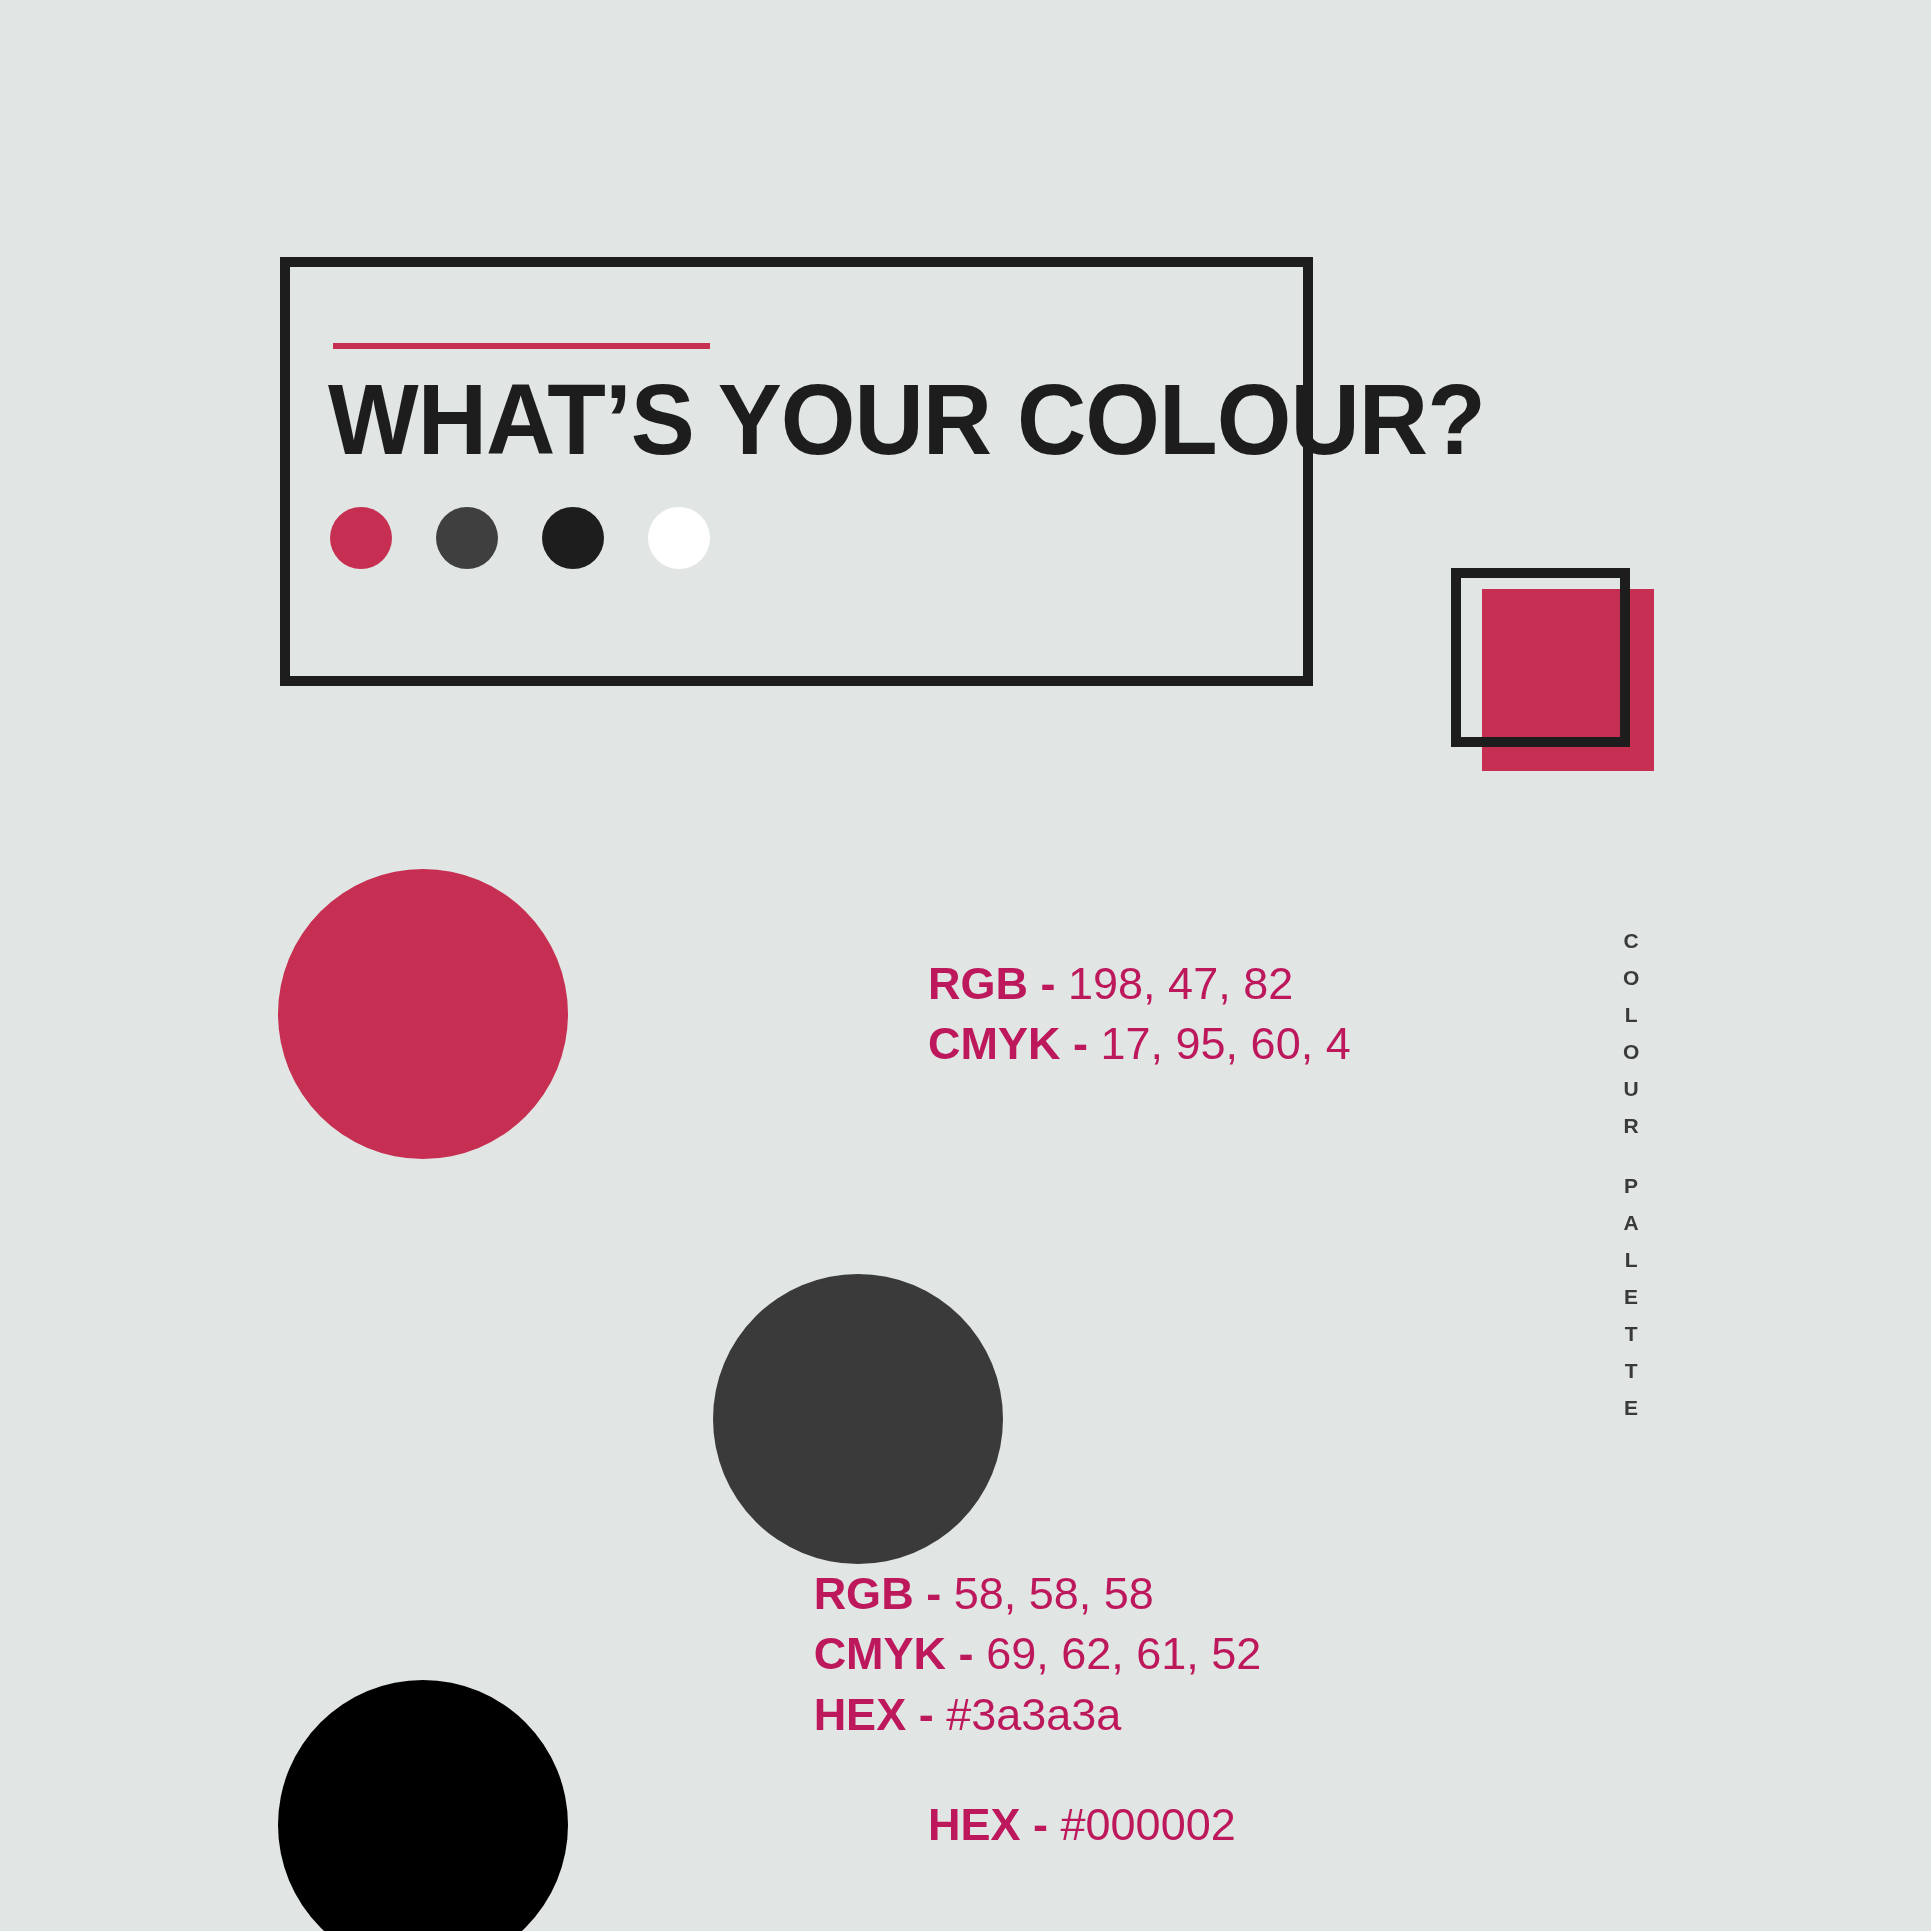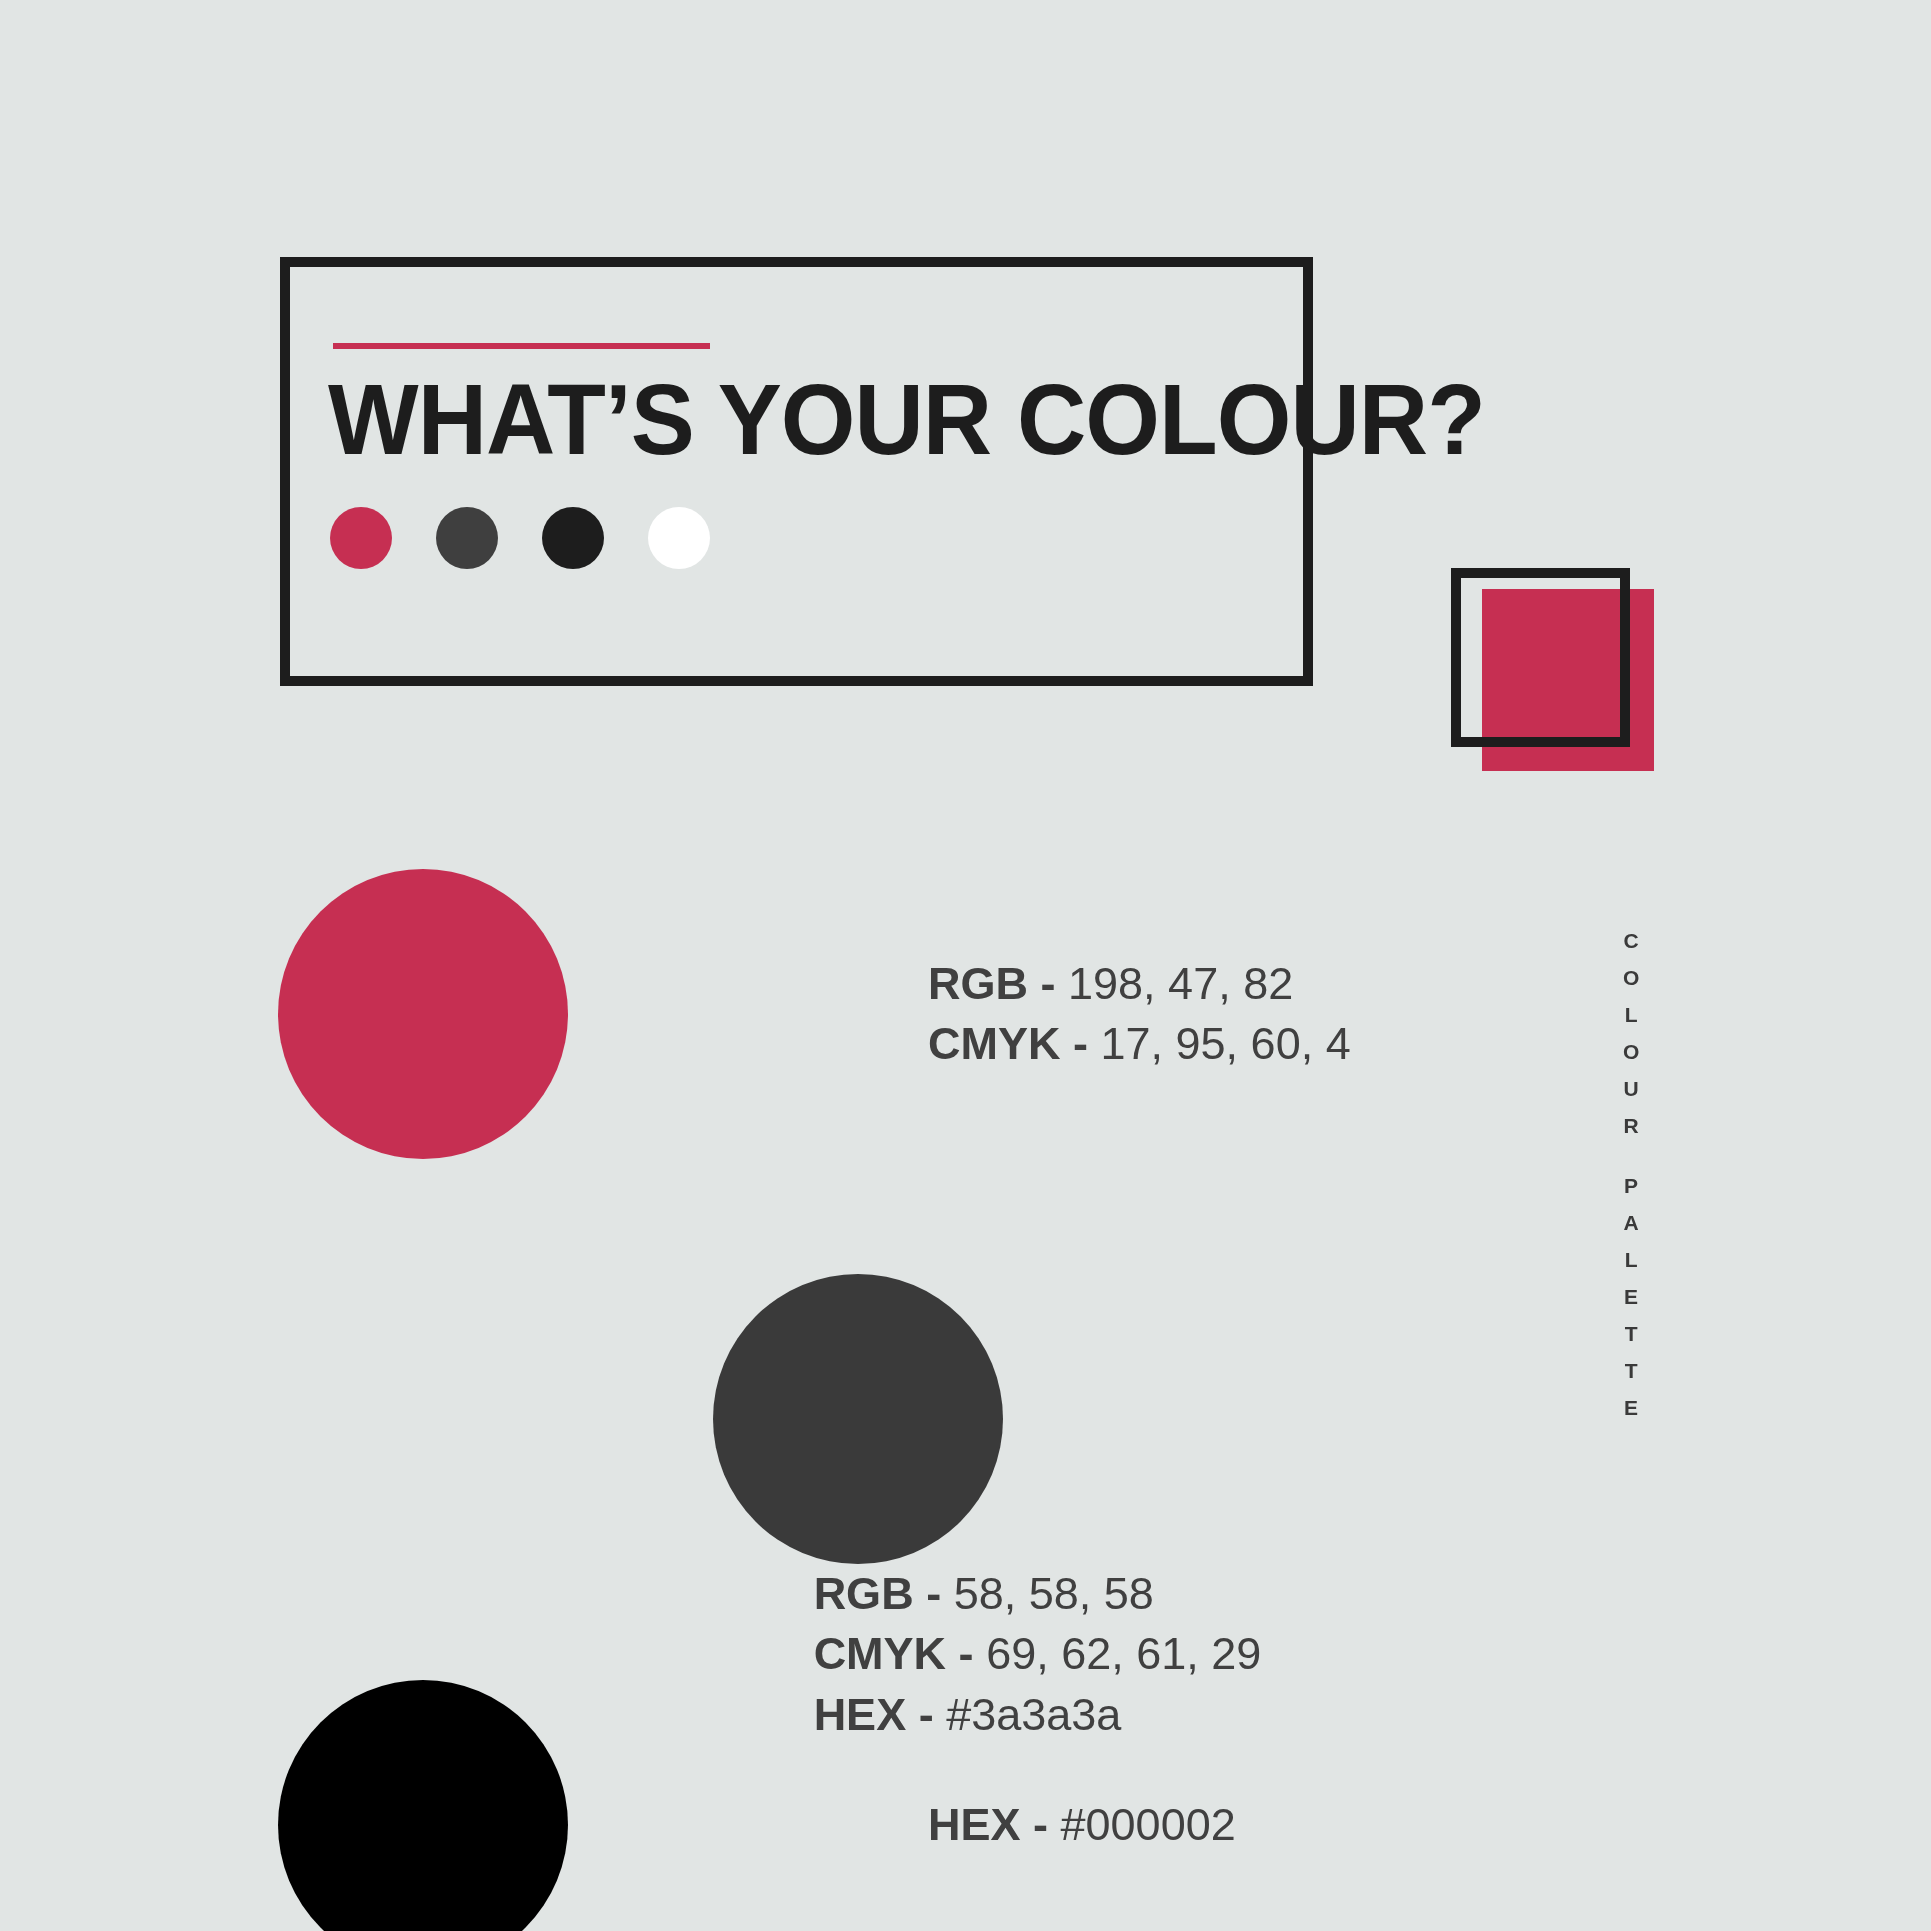--- a/index.html
+++ b/index.html
@@ -71,21 +71,21 @@
   .swatch-1{ top:869px; }
   .swatch-2{ top:1274px;flex-direction:column; }
   .swatch-3{ top:1680px; }
 
   .circle{ width:290px; height:290px; border-radius:50%; flex:0 0 auto; }
 
   .specs{
     margin-left:360px;
     font-size:45px;
     line-height:1.34;
-    color:#404040;
+    color:#be185d;
     white-space:nowrap;
   }
   .spec-row{ display:block; }
   .spec-label{ font-weight:bold; }
   .spec-value{ font-weight:normal; }
 </style>
 </head>
 <body>
 
 <div class="phone-stage">
@@ -142,21 +142,21 @@
 
 <div class="swatch swatch-2">
   <div class="circle" style="background:#3a3a3a"></div>
   <div class="specs">
     <span class="spec-row">
       <span class="spec-label">RGB -</span>
       <span class="spec-value">58, 58, 58</span>
     </span>
     <span class="spec-row">
       <span class="spec-label">CMYK -</span>
-      <span class="spec-value">69, 62, 61, 29</span>
+      <span class="spec-value">69, 62, 61, 52</span>
     </span>
     <span class="spec-row">
       <span class="spec-label">HEX -</span>
       <span class="spec-value">#3a3a3a</span>
     </span>
   </div>
 </div>
 
 <div class="swatch swatch-3">
   <div class="circle" style="background:#000000"></div>

